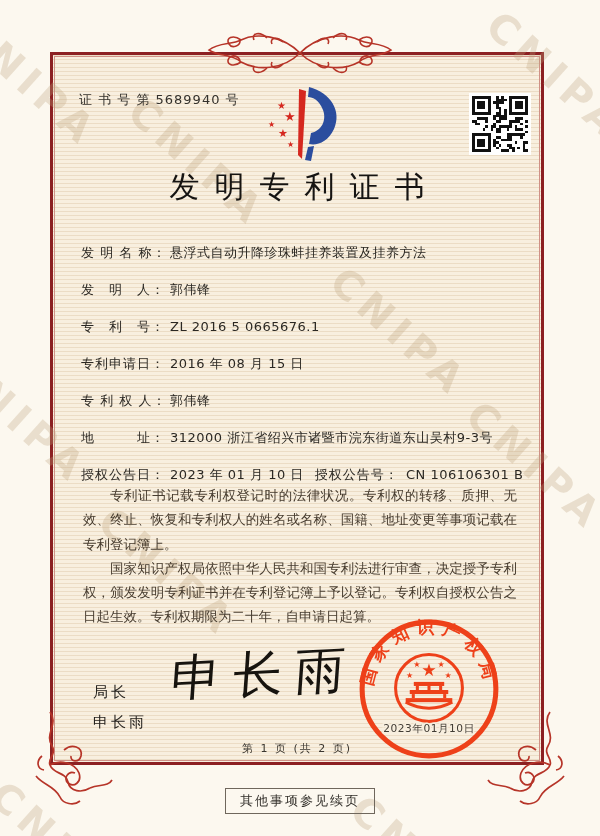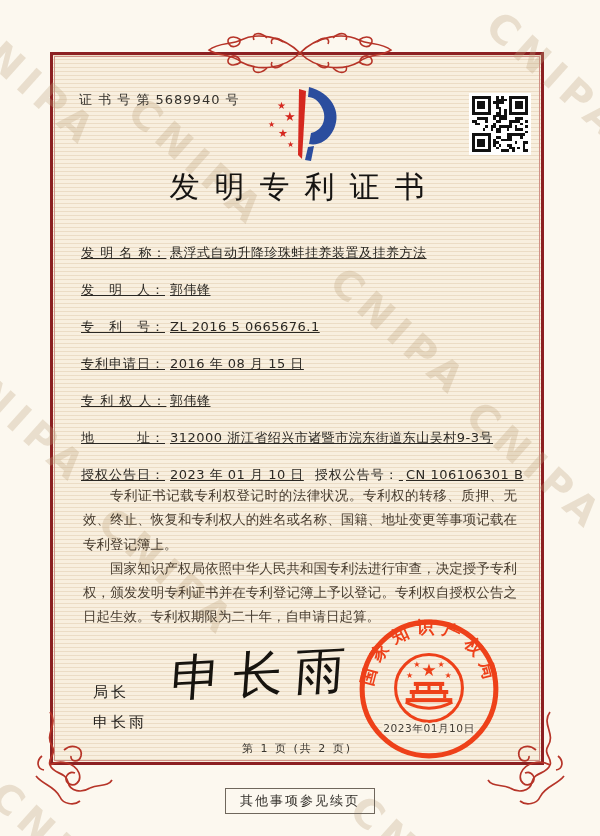--- a/index.html
+++ b/index.html
@@ -30,21 +30,21 @@
   .logo{position:absolute;left:200px;top:28px;width:100px;height:84px;z-index:2;}
   .qr{position:absolute;left:416px;top:38px;width:62px;height:62px;z-index:2;background:#fff;padding:3px;box-sizing:border-box;}
   .qr svg{width:100%;height:100%;display:block;}
   .title{
     position:absolute;left:0;right:0;top:112px;z-index:2;text-align:center;
     font-family:"DejaVu Serif","Liberation Serif",serif;
     font-size:30px;font-weight:normal;letter-spacing:0.5em;text-indent:0.5em;color:#161412;
   }
   
   .fields{position:absolute;left:28px;right:20px;top:190px;z-index:2;display:flex;flex-direction:column;gap:21px;font-size:13px;color:#2b2823;}
-  .frow{display:flex;white-space:nowrap;line-height:16px;text-decoration:underline;}
+  .frow{display:flex;white-space:nowrap;line-height:16px;}
   .flabel{display:inline-block;min-width:86px;letter-spacing:1px;}
   .fvalue{margin-left:3px;letter-spacing:0.5px;}
   .pairwrap{display:flex;gap:11px;}
   .pair1{width:248px;display:flex;}
   
   .paras{
     position:absolute;left:30px;right:24px;top:428px;z-index:2;
     font-family:"DejaVu Serif","Liberation Serif",serif;
     font-size:13.5px;line-height:1.8;color:#473c2f;text-align:justify;
   }

